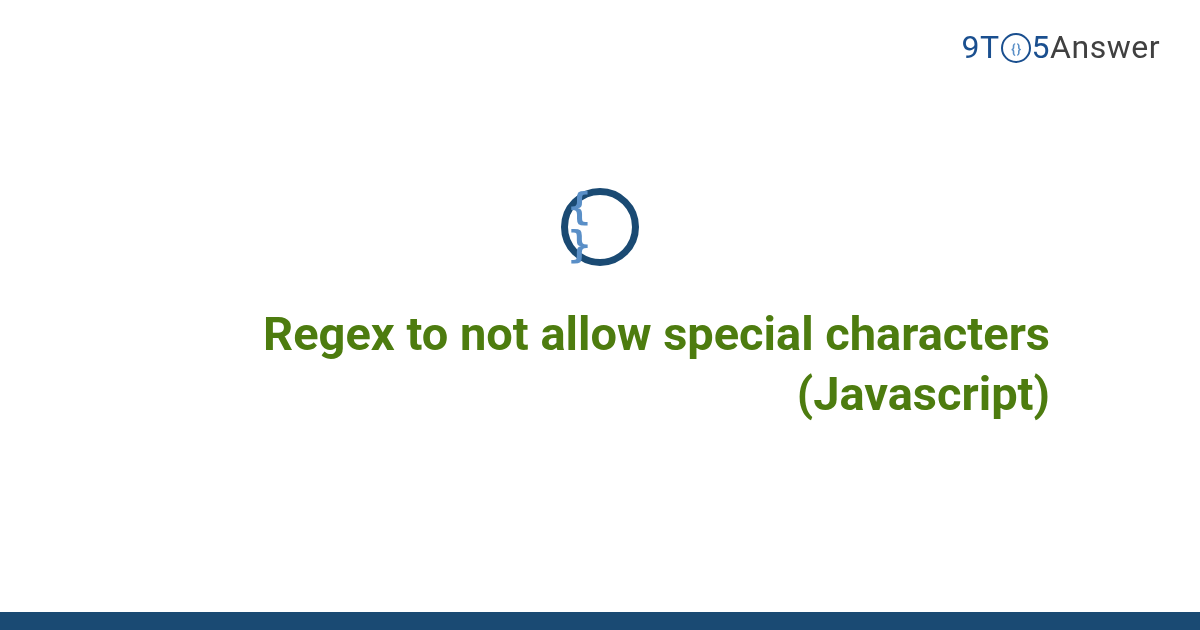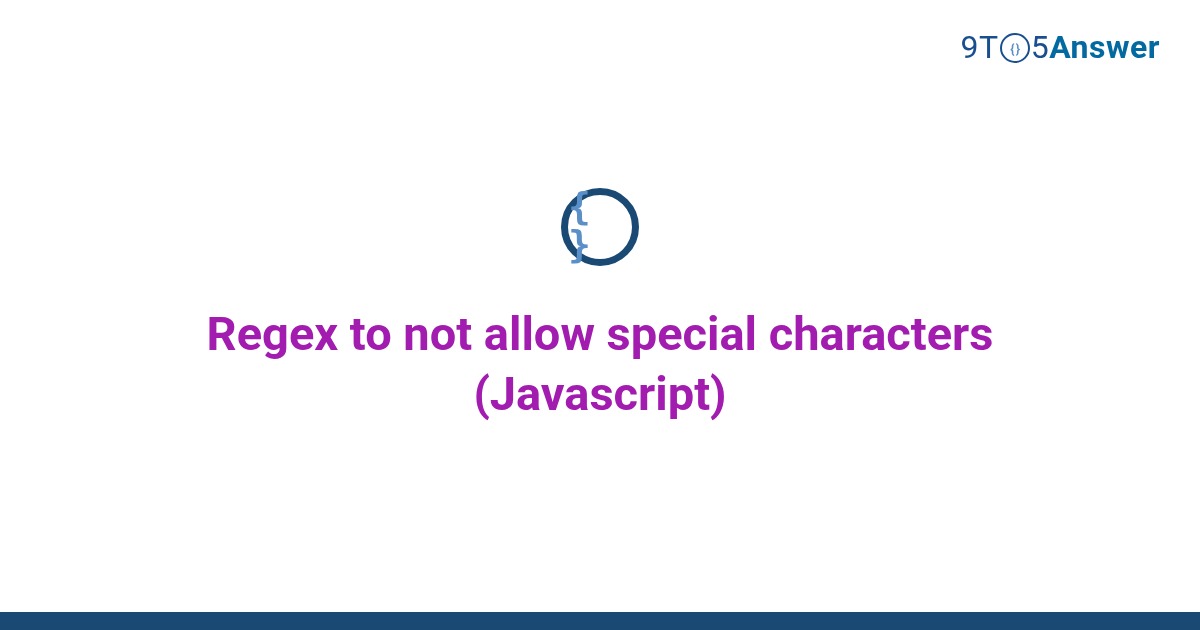--- a/index.html
+++ b/index.html
@@ -34,21 +34,21 @@
     position: relative;
     top: 1px;
   }
   .logo .o-inner {
     font-size: 13px;
     color: #5a8fc7;
     font-weight: 600;
     letter-spacing: -1px;
   }
   .logo .five { font-weight: 400; }
-  .logo .answer { color: #0369a1; font-weight: 700; }
+  .logo .answer { color: #404040; font-weight: 400; }
 
   .center {
     position: absolute;
     top: 0; left: 0; right: 0; bottom: 18px;
     display: flex;
     flex-direction: column;
     align-items: center;
     justify-content: center;
     gap: 38px;
   }
@@ -67,22 +67,22 @@
     color: #5a8fc7;
     letter-spacing: 2px;
     font-family: Consolas, Monaco, monospace;
     line-height: 1;
     position: relative;
     top: -2px;
   }
   .title {
     font-size: 47px;
     font-weight: 700;
-    color: #a21caf;
-    text-align: center;
+    color: #4d7c0f;
+    text-align: right;
     line-height: 1.28;
     max-width: 900px;
   }
   .footer-bar {
     position: absolute;
     left: 0; right: 0; bottom: 0;
     height: 18px;
     background: #1a4a73;
   }
 </style>

